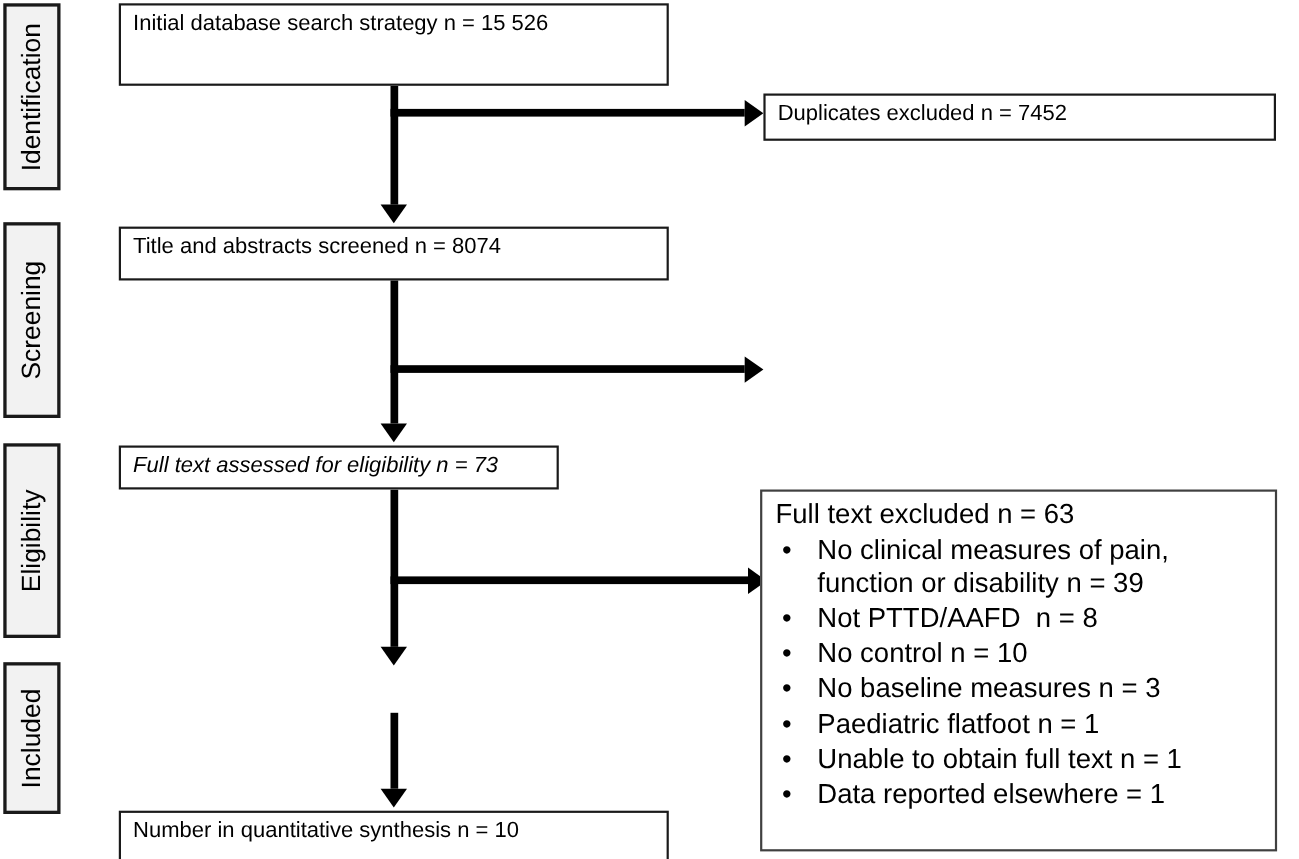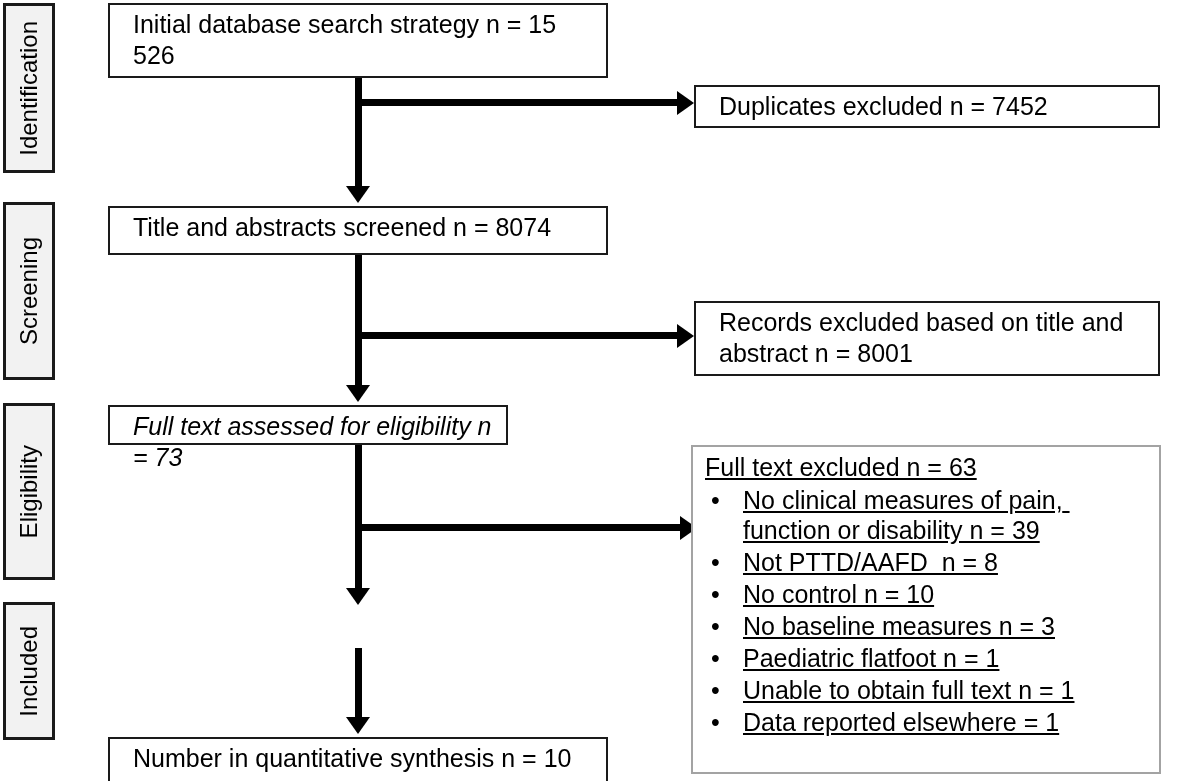--- a/index.html
+++ b/index.html
@@ -43,35 +43,33 @@
 
   
   .flow-box {
     position: absolute;
     box-sizing: border-box;
     border: 2px solid #1a1a1a;
     background: #ffffff;
     padding: 4px 8px 4px 11px;
   }
   .flow-box .btext {
-    font-size: 25px;
+    font-size: 20px;
     line-height: 1.22;
     display: block;
     white-space: pre-wrap;
-    margin-left: 12px;
   }
 
   
   .excl-box {
     position: absolute;
     box-sizing: border-box;
-    border: 2px solid #a3a3a3;
+    border: 2px solid #404040;
     background: #ffffff;
     padding: 6px 6px 6px 12px;
-    text-decoration: underline;
   }
   .excl-head {
     font-size: 25px;
     line-height: 1.18;
     display: block;
   }
   .excl-list {
     list-style: none;
     margin: 0;
     padding: 0;
@@ -176,23 +174,20 @@
 
 
   <div class="flow-box" style="left:108px;top:737px;width:500px;height:52px;">
     <span class="btext">Number in quantitative synthesis n = 10</span>
   </div>
 
   <div class="flow-box" style="left:694px;top:85px;width:466px;height:43px;">
     <span class="btext">Duplicates excluded n = 7452</span>
   </div>
 
-  <div class="flow-box" style="left:694px;top:301px;width:466px;height:75px;">
-    <span class="btext">Records excluded based on title and abstract n = 8001</span>
-  </div>
 
   <div class="excl-box" style="left:691px;top:445px;width:470px;height:329px;">
     <span class="excl-head">Full text excluded n = 63</span>
     <ul class="excl-list">
       <li>
         <span class="bullet">•</span>
         <span class="ltext">No clinical measures of pain, function or disability n = 39</span>
       </li>
       <li>
         <span class="bullet">•</span>

